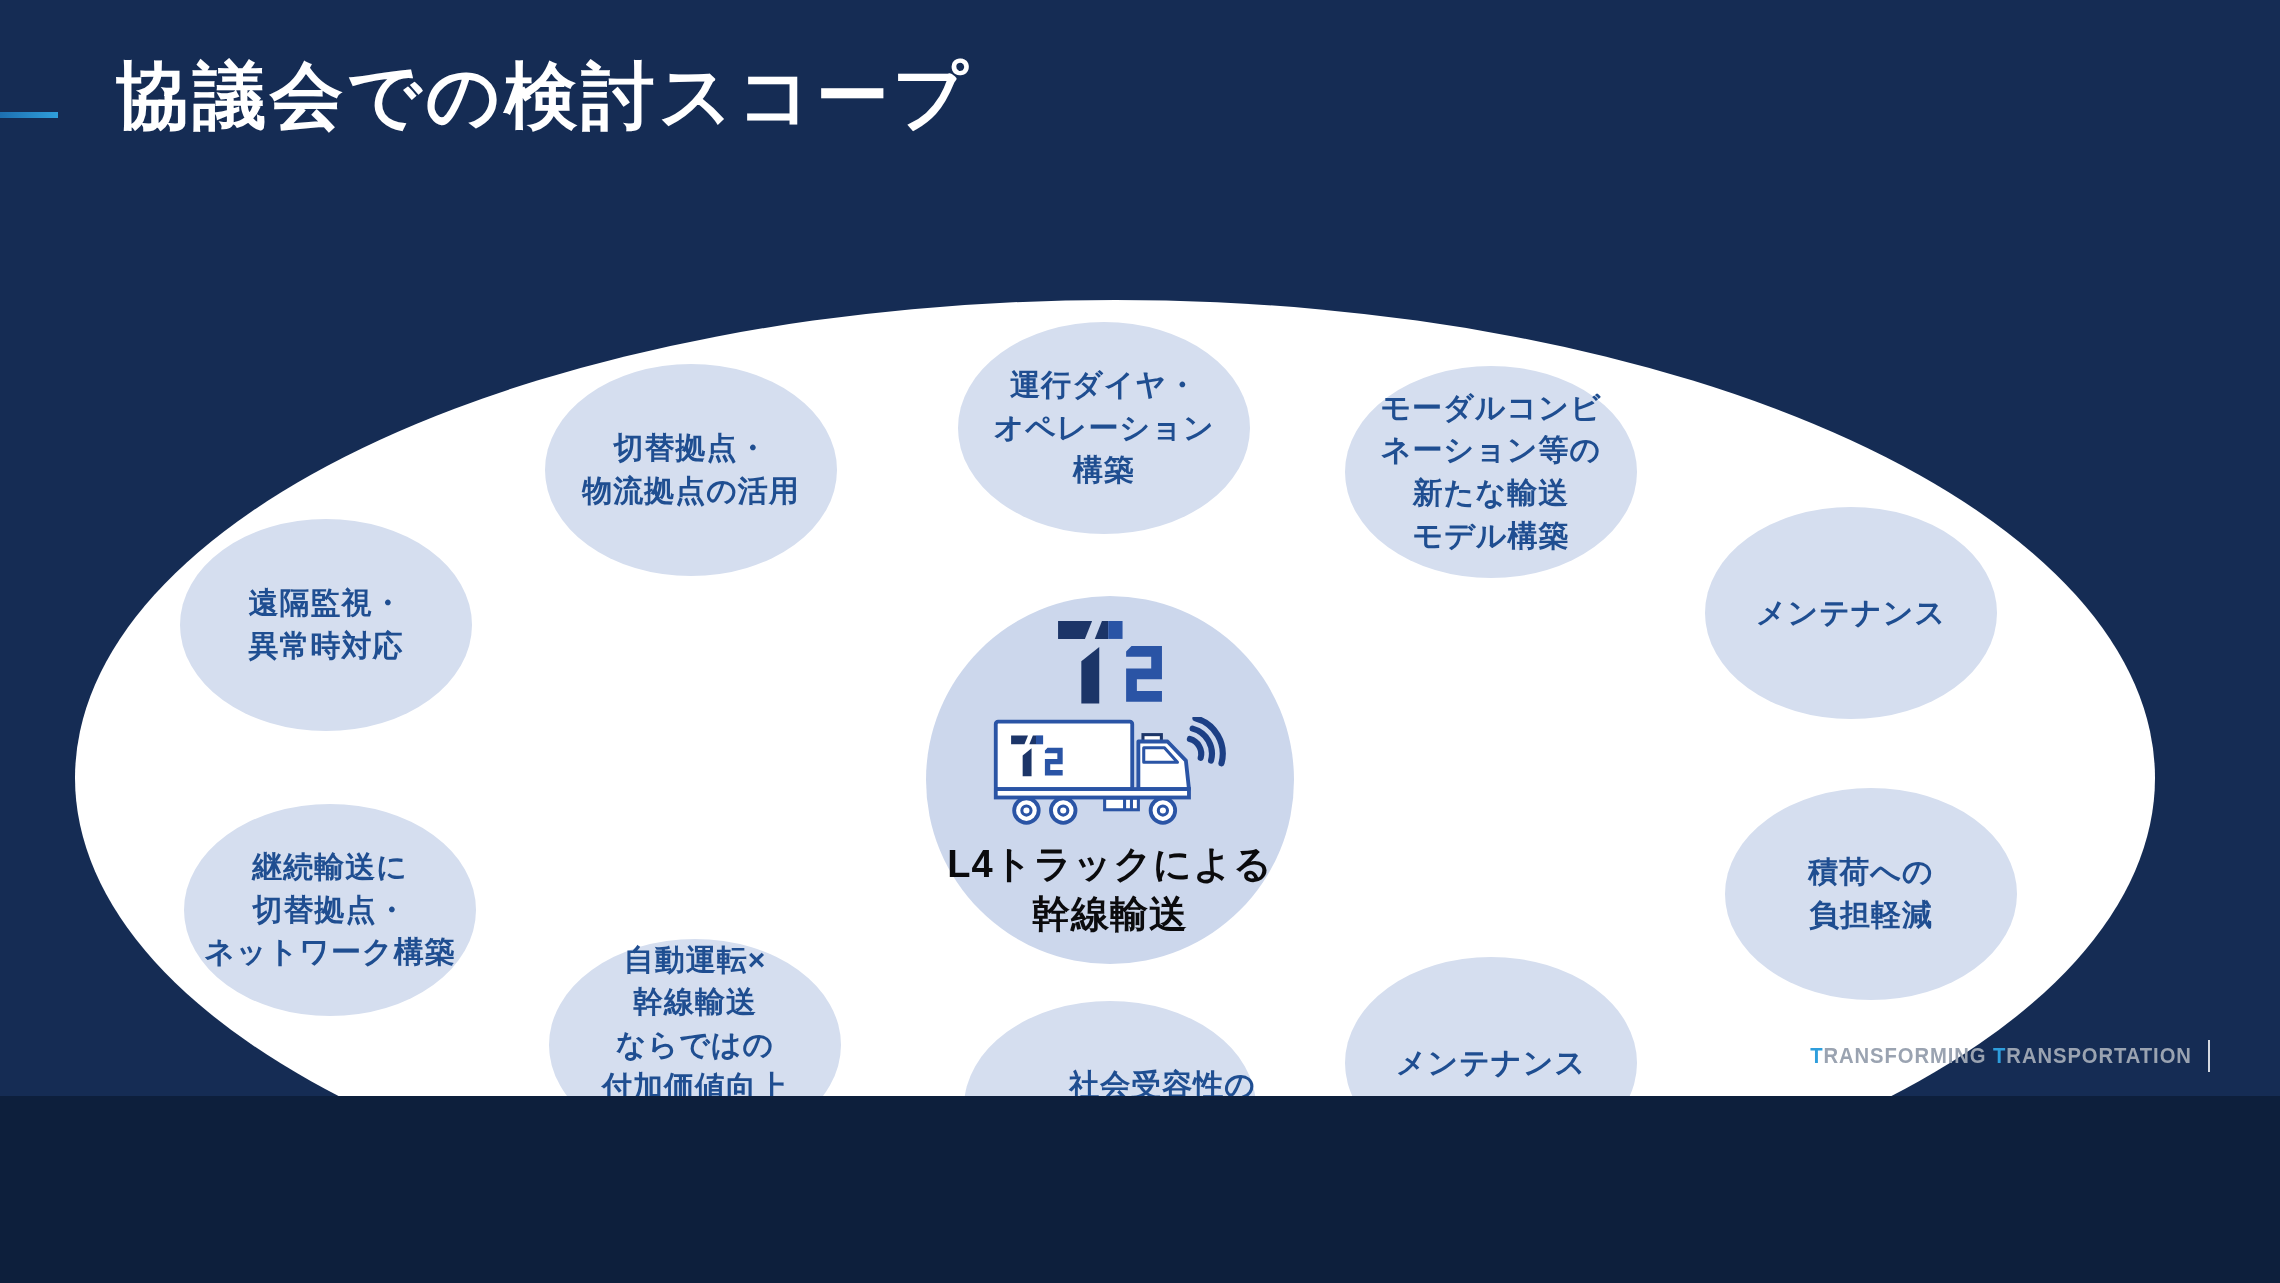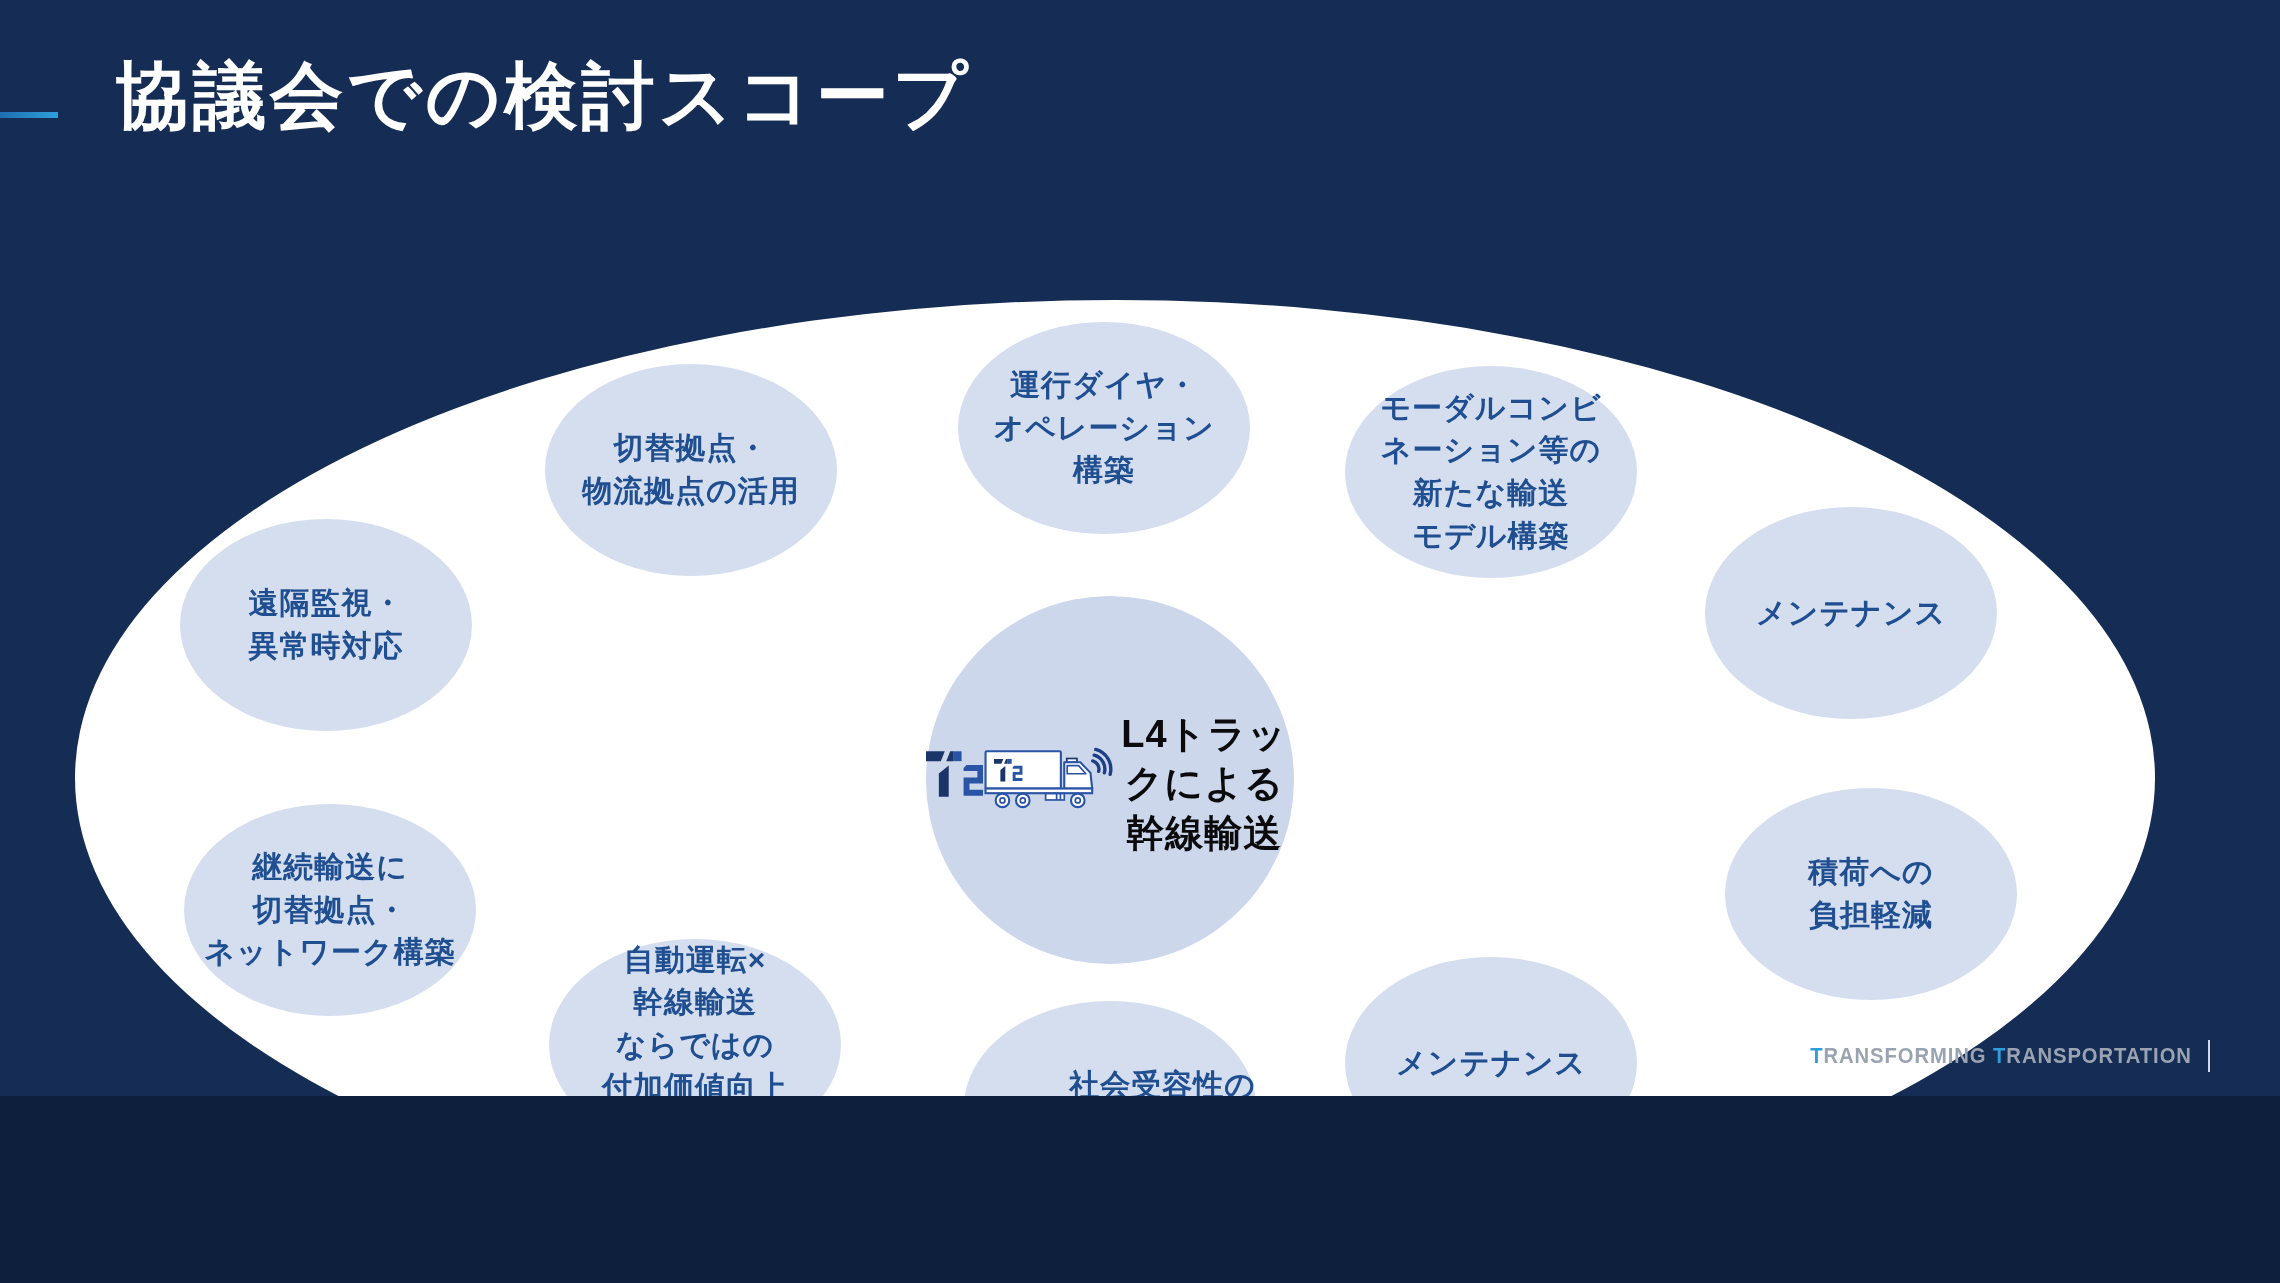--- a/index.html
+++ b/index.html
@@ -43,21 +43,21 @@
   .n5{left:326px;top:625px;}
   .n6{left:330px;top:910px;}
   .n7{left:695px;top:1045px;}
   .n8{left:1110px;top:1107px;justify-content:flex-end;}
   .n9{left:1491px;top:1063px;}
   .n10{left:1871px;top:894px;}
   
   .center-circle{
     position:absolute;left:1110px;top:780px;width:368px;height:368px;
     border-radius:50%;background:#CCD7EC;transform:translate(-50%,-50%);
-    display:flex;flex-direction:row;align-items:center;justify-content:center;
+    display:flex;flex-direction:column;align-items:center;justify-content:center;
   }
   .center-circle .t2-logo{width:104px;height:86px;margin-bottom:10px;}
   .center-circle .truck{width:238px;height:115px;}
   .center-label{
     margin-top:8px;white-space:pre-line;text-align:center;
     color:#0b0b0d;font-size:38px;line-height:1.3;font-weight:800;letter-spacing:1px;
   }
   
   .footer{
     position:absolute;right:70px;bottom:20px;height:40px;

